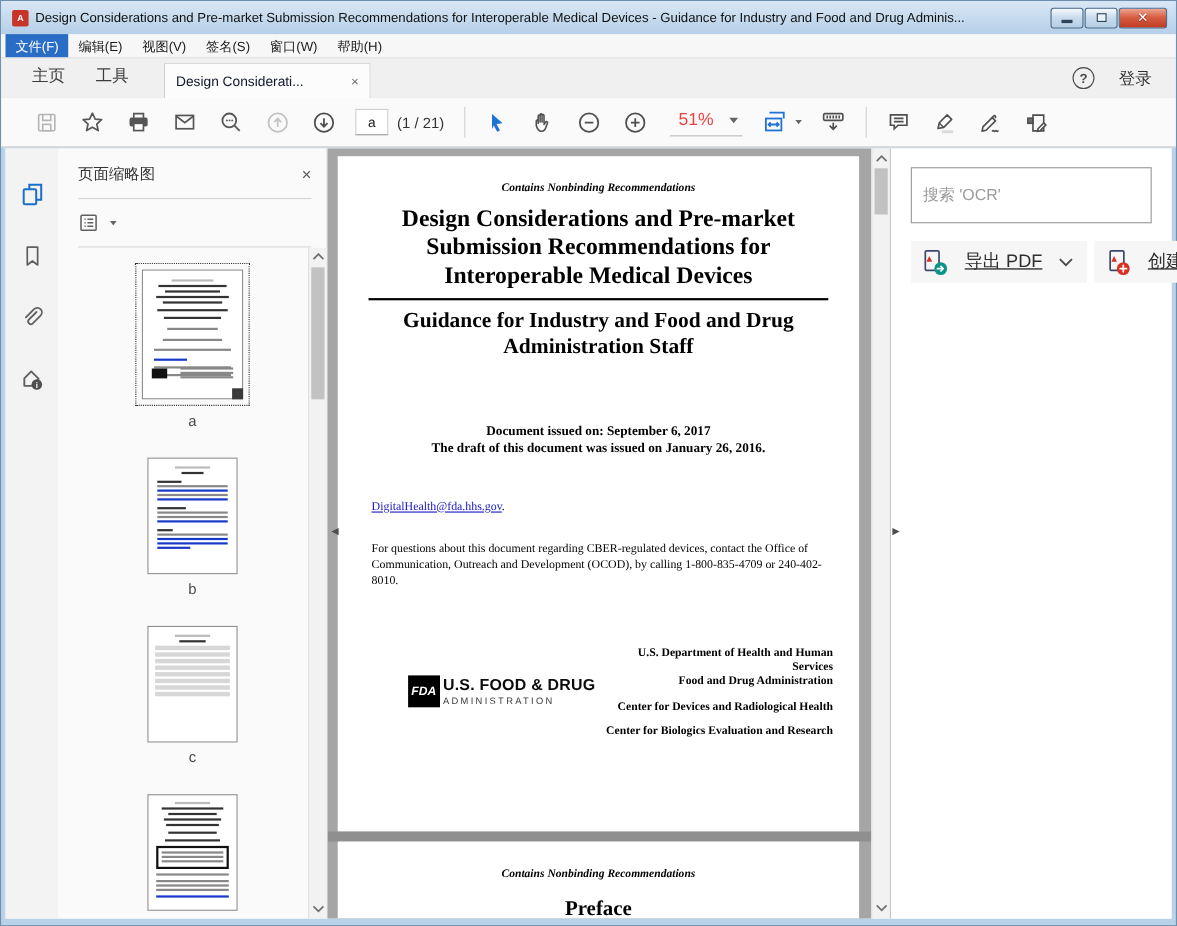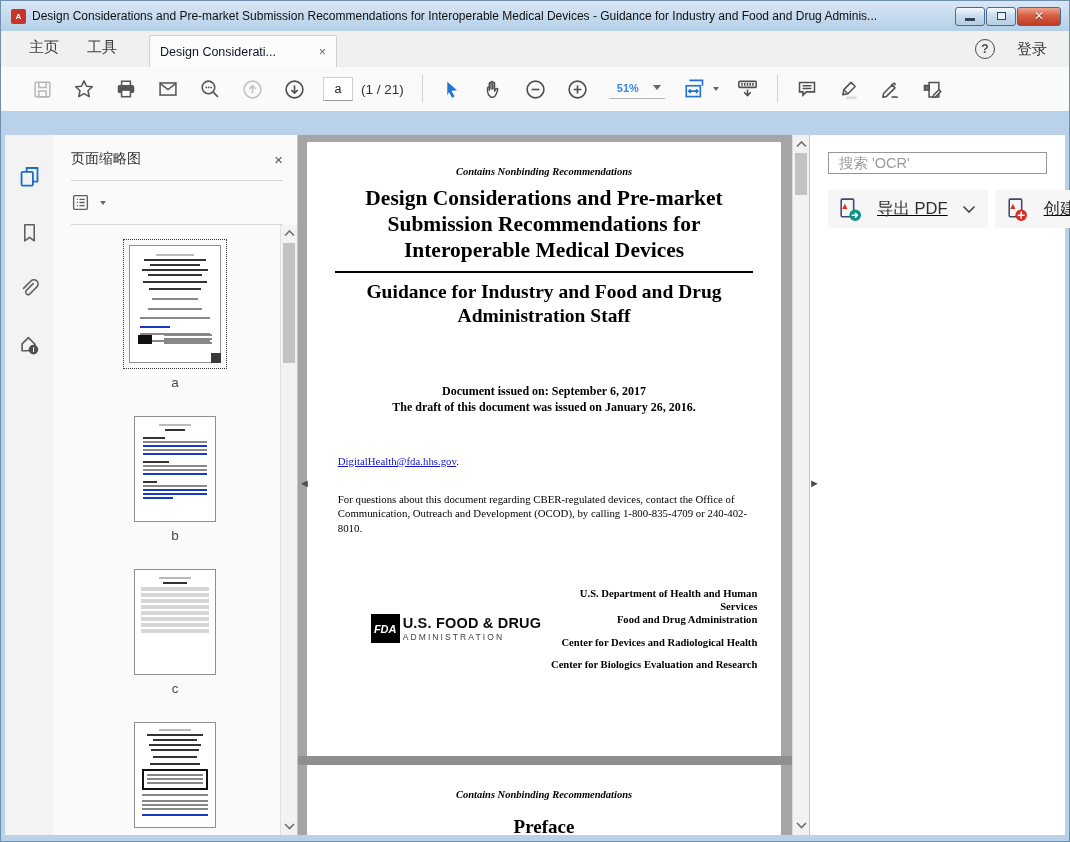--- a/index.html
+++ b/index.html
@@ -41,21 +41,21 @@
 
   
   .toolbar { height:45px; background:#fafafa; border-bottom:1px solid #cicccc;
     border-bottom:1px solid #ccc; display:flex; align-items:center; padding-left:20px; gap:0;}
   .tbtn { width:42px; height:34px; display:flex; align-items:center; justify-content:center; cursor:pointer; position:relative;}
   .tsep { width:1px; height:28px; background:#d2d2d2; margin:0 8px; }
   .page-box { width:30px; height:24px; border:1px solid #cfcfcf; border-bottom:1px solid #9a9a9a;
     background:#fff; font-size:12.5px; color:#222; text-align:center; margin:0 4px 0 8px;}
   .page-count { font-size:13.5px; color:#333; margin:0 10px 0 4px; white-space:nowrap;}
   .zoom-box { display:flex; align-items:center; gap:14px; border-bottom:1px solid #b9b9b9; padding:2px 4px 4px 8px; margin:0 10px; cursor:pointer;}
-  .zoom-val { font-size:11px; color:#3b82f6;font-weight:bold; }
+  .zoom-val { font-size:16px; color:#ef4444; }
   .caret { width:0; height:0; border-left:4px solid transparent; border-right:4px solid transparent; border-top:5px solid #666; }
   .caret-sm { border-left-width:3.5px; border-right-width:3.5px; border-top-width:4.5px; margin-left:4px;}
 
   
   .main { position:absolute; top:134px; left:4px; right:4px; bottom:6px; display:flex; background:#fff; }
   .icon-strip { width:48px; background:#f3f3f3; display:flex; flex-direction:column; align-items:center; padding-top:26px; gap:26px; }
   .strip-btn { width:34px; height:30px; display:flex; align-items:center; justify-content:center; cursor:pointer; }
 
   .left-panel { width:245px; background:#fafafa; border-right:1px solid #c6c6c6; position:relative; display:flex; flex-direction:column;}
   .lp-header { display:flex; align-items:center; padding:15px 14px 12px 18px; }
@@ -102,21 +102,21 @@
   .fda-box { width:29px; height:29px; background:#000; color:#fff; font-weight:bold; font-size:11px;
     display:flex; align-items:center; justify-content:center; font-style:italic; font-family:"Liberation Sans",sans-serif;}
   .fda-l1 { font-family:"Liberation Sans",sans-serif; font-weight:bold; font-size:14.5px; color:#0c0c0c; letter-spacing:.2px;}
   .fda-l2 { font-family:"Liberation Sans",sans-serif; font-size:8.5px; color:#3c3c3c; letter-spacing:2.1px; margin-top:1px;}
   .org-block { flex:1; text-align:right; font-size:10.6px; font-weight:bold; line-height:1.25;}
   .org-gap { height:9px; }
   .preface { text-align:center; font-size:19px; font-weight:bold; margin-top:16px;}
 
   
   .right-panel { width:256px; background:#fff; border-left:1px solid #c6c6c6; padding:17px 18px 0; position:relative;}
-  .search-box { width:100%; height:22px; border:1px solid #979797; background:#fff; font-size:14.5px;
+  .search-box { width:100%; height:51px; border:1px solid #979797; background:#fff; font-size:14.5px;
     padding:0 10px; color:#333; outline:none; font-family:"Liberation Sans",sans-serif;}
   .search-box::placeholder { color:#9b9b9b; }
   .tool-list { margin-top:16px; display:flex; flex-direction:row; gap:7px;text-decoration:underline;}
   .tool-item { height:38px; display:flex; align-items:center; gap:14px; background:#f6f6f6; padding:0 8px; cursor:pointer;}
   .tool-label { font-size:16.5px; color:#2e2e2e; flex:1; white-space:nowrap;}
   .tool-chev { margin-right:4px; }
 </style>
 </head>
 <body>
 
@@ -131,20 +131,28 @@
         </div>
       <div class="win-btn">
           <div class="glyph-restore"></div>
         </div>
       <div class="win-btn close">
           <span class="glyph-close">✕</span>
         </div>
     </div>
   </div>
 
+  <div class="menubar">
+    <div class="menu-item active">文件(F)</div>
+    <div class="menu-item">编辑(E)</div>
+    <div class="menu-item">视图(V)</div>
+    <div class="menu-item">签名(S)</div>
+    <div class="menu-item">窗口(W)</div>
+    <div class="menu-item">帮助(H)</div>
+  </div>
 
   <div class="tabbar">
     <div class="nav-tab" style="margin-left:14px">主页</div>
     <div class="nav-tab">工具</div>
     <div class="doc-tab">
       <span class="doc-tab-label">Design Considerati...</span>
       <span class="tab-close">×</span>
     </div>
     <div class="tab-right">
       <div class="help-circle">

